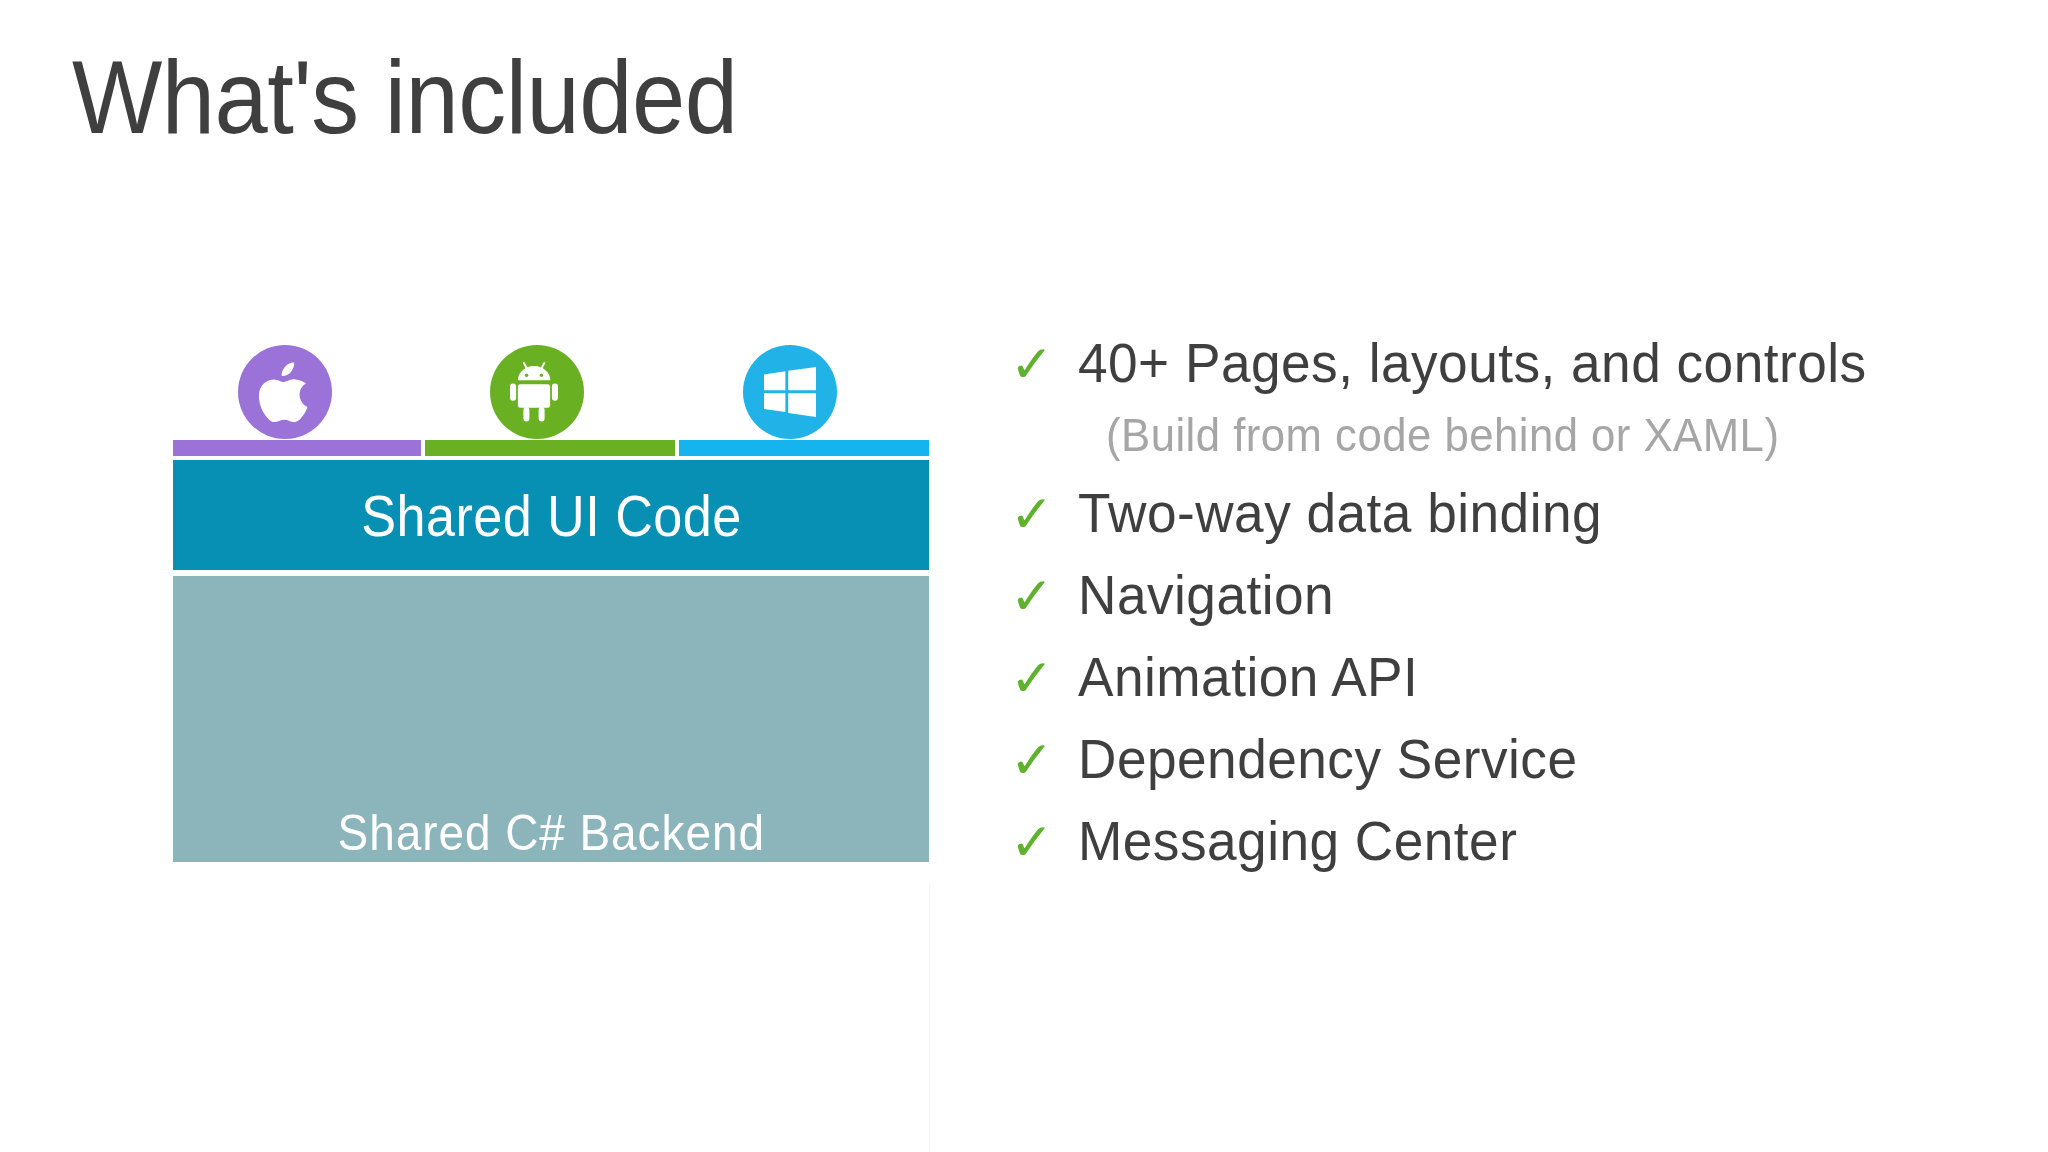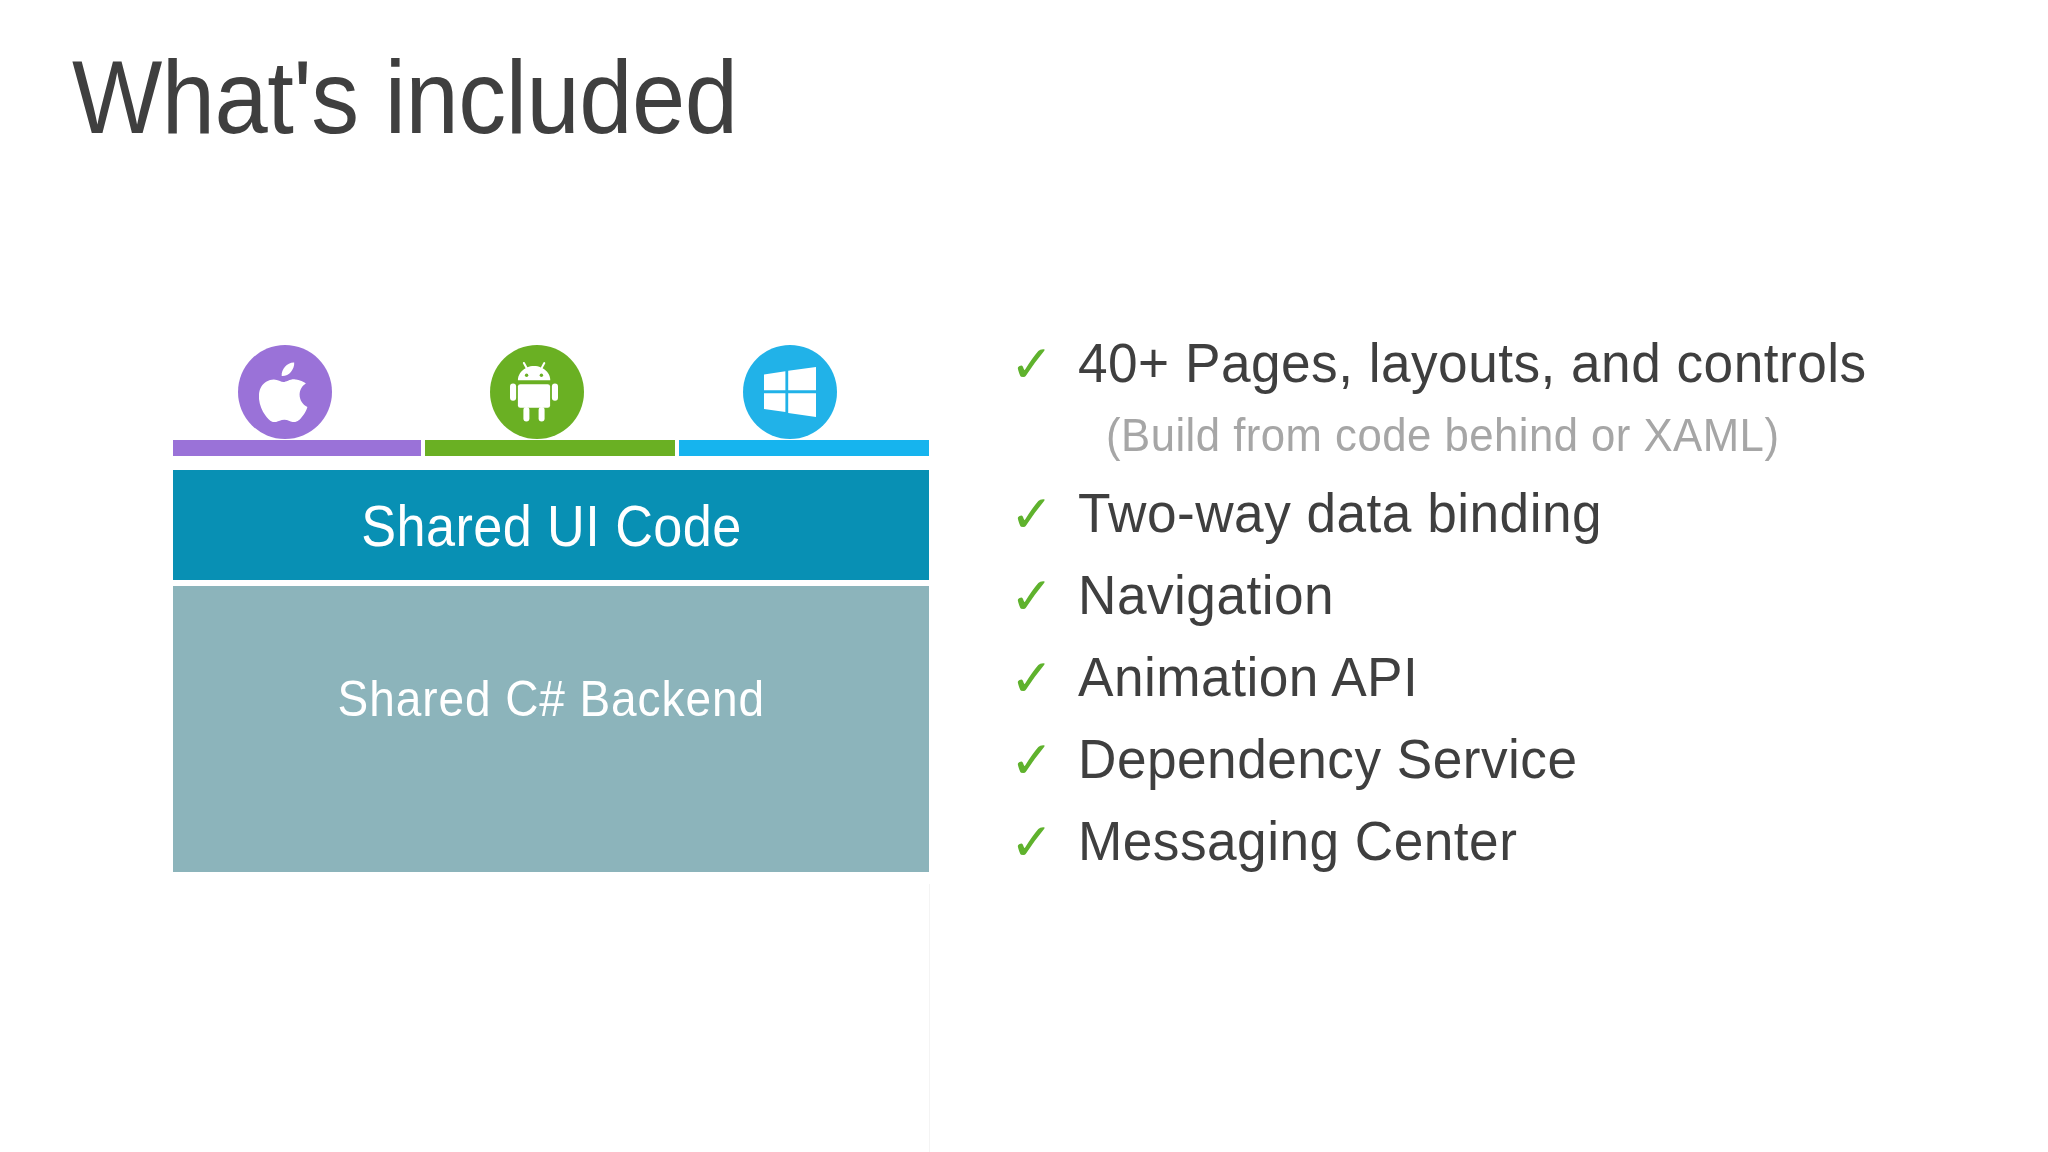--- a/index.html
+++ b/index.html
@@ -69,41 +69,41 @@
     margin-right: 4px;
   }
   .segment:last-child { margin-right: 0; }
   .seg-ios     { width: 248px; background: #9a72d8; }
   .seg-android { width: 250px; background: #6ab023; }
   .seg-windows { width: 250px; background: #16b4ee; }
 
   .band-shared-ui {
     width: 756px;
     height: 110px;
-    margin-top: 14px;
+    margin-top: 4px;
     background: #0890b4;
     display: flex;
     align-items: center;
     justify-content: center;
   }
   .band-shared-ui .band-label {
     color: #ffffff;
     font-size: 58px;
     font-weight: 400;
     letter-spacing: 0.5px;
     transform: scaleX(0.9);
   }
 
   .band-backend {
     width: 756px;
     height: 286px;
     margin-top: 6px;
     background: #8cb4bb;
     display: flex;
-    align-items: flex-start;
+    align-items: flex-end;
     justify-content: center;
   }
   .band-backend .band-label {
     color: #ffffff;
     font-size: 50px;
     font-weight: 300;
     letter-spacing: 1px;
     margin-top: 84px;
     transform: scaleX(0.92);
   }

